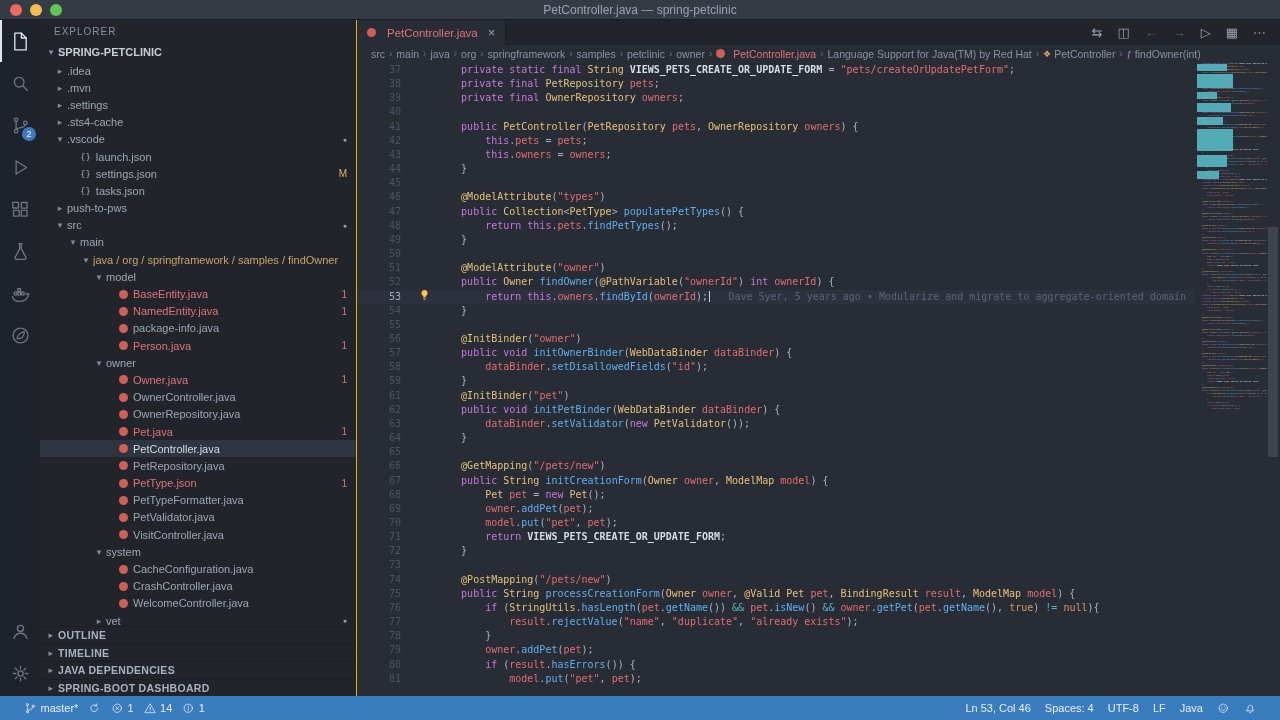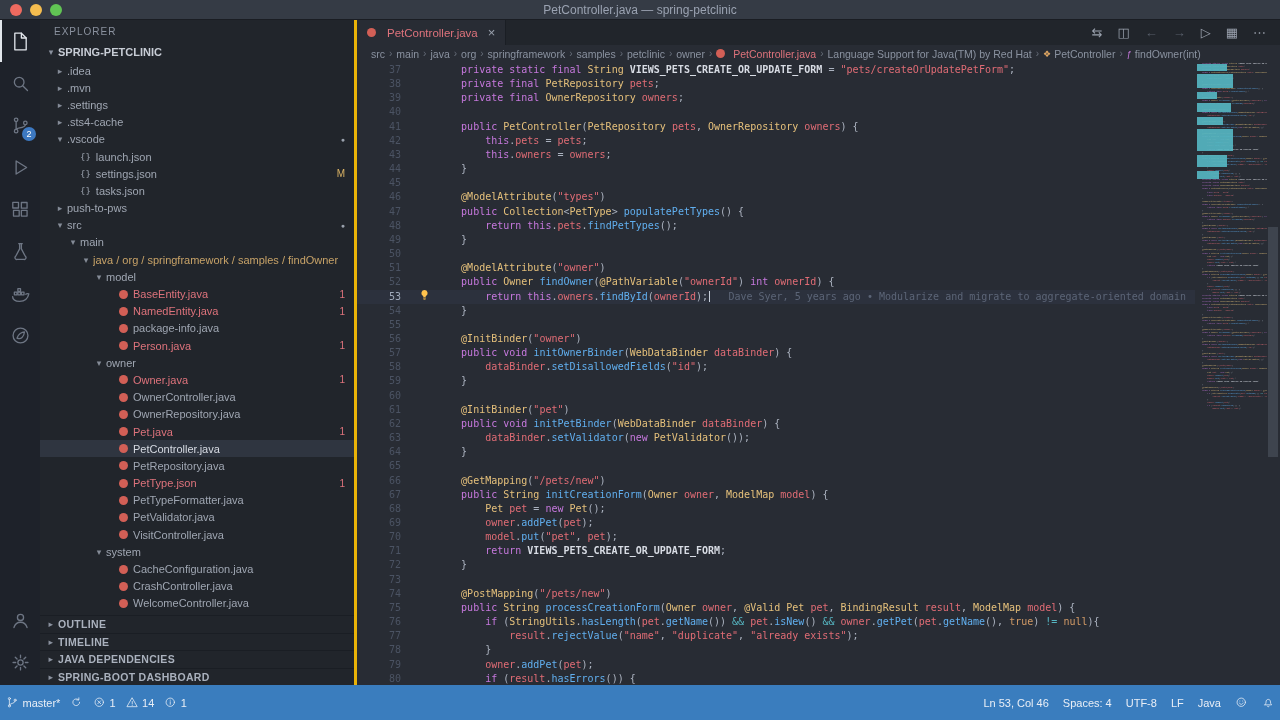--- a/index.html
+++ b/index.html
@@ -19,21 +19,21 @@
 
   
   .activitybar{width:40px;flex:none;background:var(--act-bg,#1e222a);display:flex;flex-direction:column}
   #act-bottom{margin-top:auto;padding-bottom:2px}
   .aitem{width:40px;height:42px;display:flex;align-items:center;justify-content:center;color:#6e7684;position:relative;cursor:pointer}
   .aitem.on{color:#e2e6ec;box-shadow:inset 2px 0 0 #e2e6ec}
   .aic{width:21px;height:21px}
   .abadge{position:absolute;right:4px;bottom:5px;background:var(--badge-blue,#3d79c2);color:#fff;font-size:9px;min-width:14px;height:14px;border-radius:8px;display:flex;align-items:center;justify-content:center;padding:0 2px}
 
   
-  .sidebar{width:317px;flex:none;background:var(--side-bg,#21252b);display:flex;flex-direction:column;border-right:3px solid #eab308;min-height:0}
+  .sidebar{width:317px;flex:none;background:var(--side-bg,#21252b);display:flex;flex-direction:column;border-right:1px solid #eab308;min-height:0}
   .side-header{height:22px;flex:none;display:flex;align-items:center;padding:0 14px;font-size:10px;letter-spacing:1px;color:#8a919e}
   .section-header{height:20px;flex:none;display:flex;align-items:center;font-size:11px;font-weight:bold;color:#c8cdd6;padding-left:4px;cursor:pointer}
   .chev-h{color:#8a919e;font-size:9px;width:14px;text-align:center;font-weight:normal}
   .tree{flex:1;min-height:0;overflow:hidden;font-size:11px;color:#9fa6b2}
   .trow{height:17.2px;display:flex;align-items:center;cursor:pointer;padding-right:0}
   .trow.sel{background:#2f3540;color:#d6dae2}
   .chev{width:12px;flex:none;font-size:9px;color:#848b97;text-align:center;margin-right:1px}
   .fic{flex:none;margin-right:5px}
   .java-icon{width:9px;height:9px;border-radius:50%;background:#d25f56;display:inline-block}
   .json-icon{color:#99a0ac;font-size:9px;font-family:"DejaVu Sans Mono",monospace}
@@ -78,21 +78,21 @@
 
   
   .minimap{width:72px;flex:none;position:relative;overflow:hidden;background:var(--editor-bg,#282c34);cursor:pointer}
   .mini-scale{position:absolute;top:0;left:2px;transform:scale(.215);transform-origin:0 0;width:620px}
   .mline{white-space:pre;font-family:"DejaVu Sans Mono",monospace;font-size:10px;line-height:14.2px;opacity:.85}
   .mm-dec{position:absolute;background:var(--teal,#55b8c4);opacity:.9;left:2px}
   .scroll-col{width:13px;flex:none;position:relative}
   .scroll-thumb{position:absolute;left:1px;right:2px;top:165px;height:230px;background:rgba(121,132,148,.28)}
 
   
-  .statusbar{height:35px;flex:none;background:var(--status-bg,#3a7dbe);display:flex;align-items:center;color:#e9eef6;font-size:11px;padding:0 6px}
+  .statusbar{height:24px;flex:none;background:var(--status-bg,#3a7dbe);display:flex;align-items:center;color:#e9eef6;font-size:11px;padding:0 24px}
   .sb-left{display:flex;gap:10px;align-items:center}
   .sb-right{margin-left:auto;display:flex;gap:14px;align-items:center}
   .sitem{display:flex;align-items:center;gap:4px;cursor:pointer}
   .sitem svg{width:12.5px;height:12.5px}
   .icw{display:flex}
 </style>
 </head>
 <body>
 
 <div class="window">
@@ -456,21 +456,20 @@
                     <path d="M8 1.5a4.5 4.5 0 0 0-2.6 8.2c.6.5 1 1 1.1 1.8h3c.1-.8.5-1.3 1.1-1.8A4.5 4.5 0 0 0 8 1.5z"></path>
                     <rect x="6" y="12.5" width="4" height="1.2"></rect>
                     <rect x="6.5" y="14.2" width="3" height="1.2"></rect>
                   </svg></span></span><span class="txt"><span class="tk-d">        </span><span class="tk-k">return</span><span class="tk-d"> </span><span class="tk-k">this</span><span class="tk-d">.</span><span class="tk-v">owners</span><span class="tk-d">.</span><span class="tk-m">findById</span><span class="tk-d">(</span><span class="tk-v">ownerId</span><span class="tk-d">);</span><span class="caret"></span><span class="blame">Dave Syer, 5 years ago • Modularize and migrate to aggregate-oriented domain</span></span></div>
             <div class="cline"><span class="ln">54</span><span class="gut"></span><span class="txt"><span class="tk-d">    }</span></span></div>
             <div class="cline"><span class="ln">55</span><span class="gut"></span><span class="txt"></span></div>
             <div class="cline"><span class="ln">56</span><span class="gut"></span><span class="txt"><span class="tk-d">    </span><span class="tk-a">@InitBinder</span><span class="tk-d">(</span><span class="tk-s">"owner"</span><span class="tk-d">)</span></span></div>
             <div class="cline"><span class="ln">57</span><span class="gut"></span><span class="txt"><span class="tk-d">    </span><span class="tk-k">public</span><span class="tk-d"> </span><span class="tk-k">void</span><span class="tk-d"> </span><span class="tk-m">initOwnerBinder</span><span class="tk-d">(</span><span class="tk-t">WebDataBinder</span><span class="tk-d"> </span><span class="tk-v">dataBinder</span><span class="tk-d">) {</span></span></div>
             <div class="cline"><span class="ln">58</span><span class="gut"></span><span class="txt"><span class="tk-d">        </span><span class="tk-v">dataBinder</span><span class="tk-d">.</span><span class="tk-m">setDisallowedFields</span><span class="tk-d">(</span><span class="tk-s">"id"</span><span class="tk-d">);</span></span></div>
             <div class="cline"><span class="ln">59</span><span class="gut"></span><span class="txt"><span class="tk-d">    }</span></span></div>
-            <div class="cline"><span class="ln">60</span><span class="gut"></span><span class="txt"></span></div>
             <div class="cline"><span class="ln">61</span><span class="gut"></span><span class="txt"><span class="tk-d">    </span><span class="tk-a">@InitBinder</span><span class="tk-d">(</span><span class="tk-s">"pet"</span><span class="tk-d">)</span></span></div>
             <div class="cline"><span class="ln">62</span><span class="gut"></span><span class="txt"><span class="tk-d">    </span><span class="tk-k">public</span><span class="tk-d"> </span><span class="tk-k">void</span><span class="tk-d"> </span><span class="tk-m">initPetBinder</span><span class="tk-d">(</span><span class="tk-t">WebDataBinder</span><span class="tk-d"> </span><span class="tk-v">dataBinder</span><span class="tk-d">) {</span></span></div>
             <div class="cline"><span class="ln">63</span><span class="gut"></span><span class="txt"><span class="tk-d">        </span><span class="tk-v">dataBinder</span><span class="tk-d">.</span><span class="tk-m">setValidator</span><span class="tk-d">(</span><span class="tk-k">new</span><span class="tk-d"> </span><span class="tk-t">PetValidator</span><span class="tk-d">());</span></span></div>
             <div class="cline"><span class="ln">64</span><span class="gut"></span><span class="txt"><span class="tk-d">    }</span></span></div>
             <div class="cline"><span class="ln">65</span><span class="gut"></span><span class="txt"></span></div>
             <div class="cline"><span class="ln">66</span><span class="gut"></span><span class="txt"><span class="tk-d">    </span><span class="tk-a">@GetMapping</span><span class="tk-d">(</span><span class="tk-s">"/pets/new"</span><span class="tk-d">)</span></span></div>
             <div class="cline"><span class="ln">67</span><span class="gut"></span><span class="txt"><span class="tk-d">    </span><span class="tk-k">public</span><span class="tk-d"> </span><span class="tk-t">String</span><span class="tk-d"> </span><span class="tk-m">initCreationForm</span><span class="tk-d">(</span><span class="tk-t">Owner</span><span class="tk-d"> </span><span class="tk-v">owner</span><span class="tk-d">, </span><span class="tk-t">ModelMap</span><span class="tk-d"> </span><span class="tk-v">model</span><span class="tk-d">) {</span></span></div>
             <div class="cline"><span class="ln">68</span><span class="gut"></span><span class="txt"><span class="tk-d">        </span><span class="tk-t">Pet</span><span class="tk-d"> </span><span class="tk-v">pet</span><span class="tk-d"> = </span><span class="tk-k">new</span><span class="tk-d"> </span><span class="tk-t">Pet</span><span class="tk-d">();</span></span></div>
             <div class="cline"><span class="ln">69</span><span class="gut"></span><span class="txt"><span class="tk-d">        </span><span class="tk-v">owner</span><span class="tk-d">.</span><span class="tk-m">addPet</span><span class="tk-d">(</span><span class="tk-v">pet</span><span class="tk-d">);</span></span></div>
             <div class="cline"><span class="ln">70</span><span class="gut"></span><span class="txt"><span class="tk-d">        </span><span class="tk-v">model</span><span class="tk-d">.</span><span class="tk-m">put</span><span class="tk-d">(</span><span class="tk-s">"pet"</span><span class="tk-d">, </span><span class="tk-v">pet</span><span class="tk-d">);</span></span></div>

